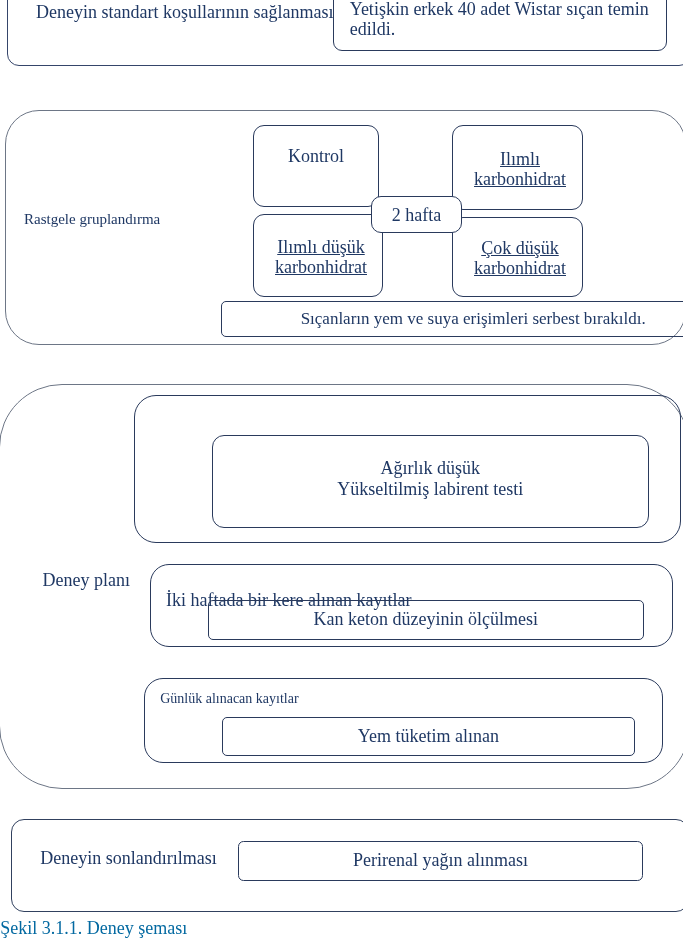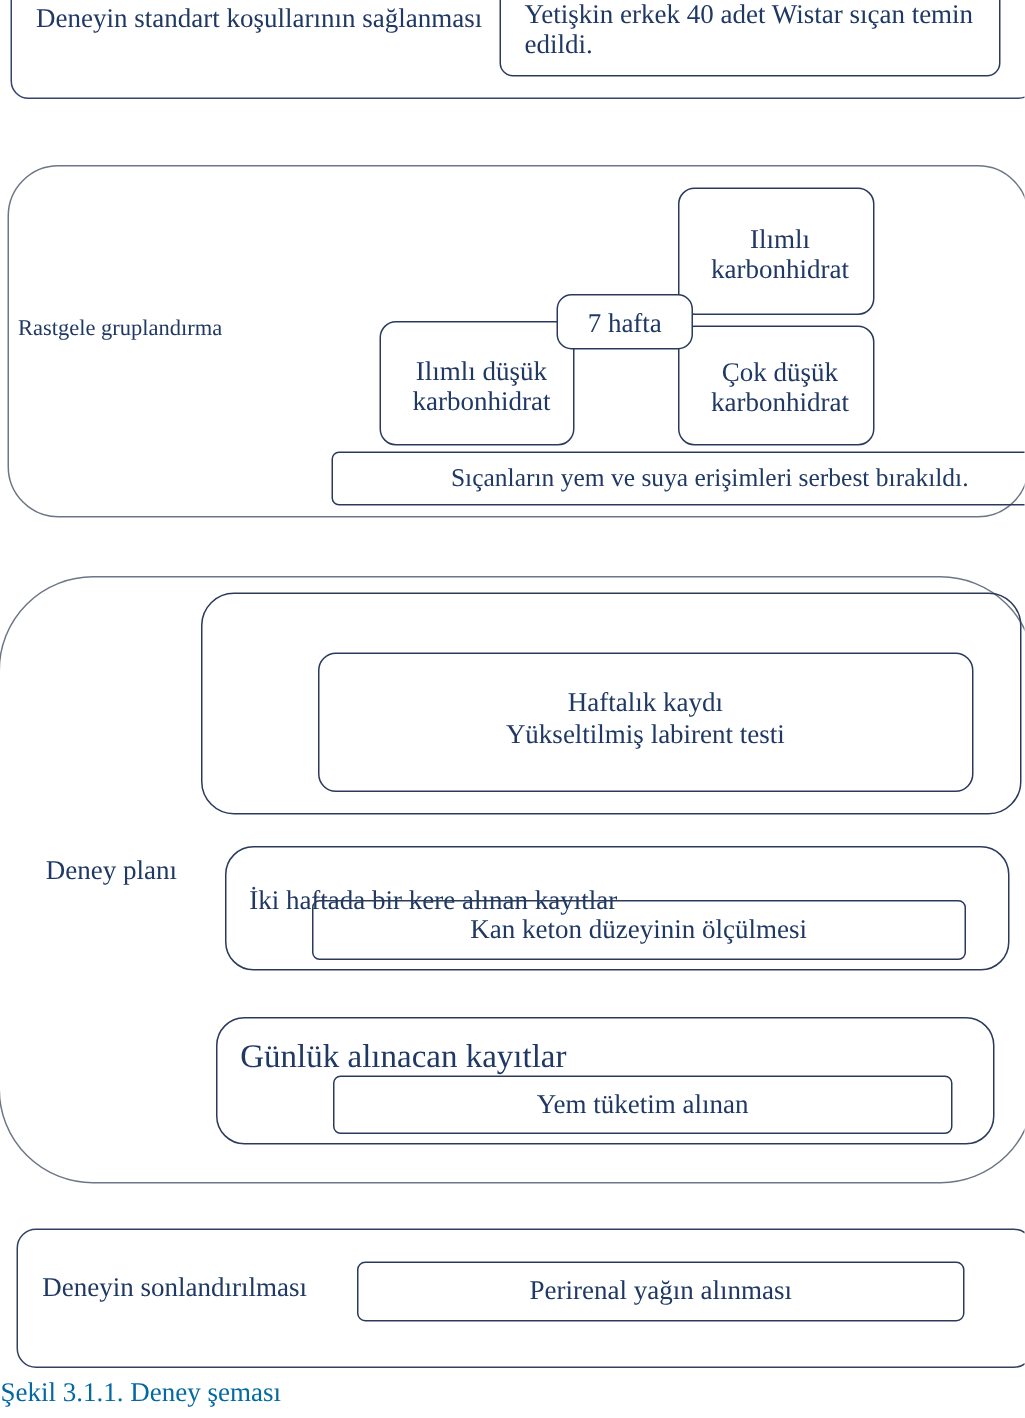--- a/index.html
+++ b/index.html
@@ -3,56 +3,56 @@
 <meta charset="utf-8">
 <style>
   html,body{margin:0;padding:0;}
   body{width:683px;height:945px;background:#ffffff;
        font-family:"Liberation Serif", serif;
        color:#1F3864;overflow:hidden;position:relative;}
   .fig{position:absolute;left:0;top:0;width:683px;height:945px;}
   .inner{position:absolute;box-sizing:border-box;border:1.35px solid #2A3A5C;border-radius:8px;
          display:flex;align-items:center;justify-content:center;text-align:center;line-height:1.18;
          font-size:18px;}
-  .lbl{position:absolute;font-size:17px;white-space:nowrap;}
+  .lbl{position:absolute;font-size:17px;white-space:nowrap;margin-left:12px;}
   .ttl{position:absolute;font-size:17px;white-space:nowrap;}
   .caption{position:absolute;color:#0369a1;font-size:18px;white-space:nowrap;}
 
   .section{position:absolute;box-sizing:border-box;border:1px solid #6D7686;}
 
   
   .s1{left:6.9px;top:-62px;width:684px;height:127.6px;border-radius:12px;border-color:#35456A;border-width:1.2px;}
   .l1{left:24px;top:2px;font-size:18px;}
   .b1{left:332.7px;top:-60px;width:334.5px;height:111px;text-align:left;justify-content:flex-start;
       align-items:flex-start;padding:58px 11px 0 16px;line-height:20.4px;border-radius:9px;}
 
   
   .s2{left:5.3px;top:110.1px;width:681px;height:234.5px;border-radius:34px;}
   .l2{left:12px;top:211px;font-size:15px;}
-  .wrap{padding-left:22px;padding-right:16px;}
+  .wrap{padding-left:22px;padding-right:16px;text-decoration:underline;}
   .g1,.g2,.g3,.g4{align-items:flex-start;line-height:20.6px;}
   .g1{left:253px;top:124.5px;width:126px;height:82px;border-radius:11px;padding-top:20.5px;}
   .g2{left:451.5px;top:125px;width:131px;height:85px;border-radius:11px;padding-top:22.7px;}
   .g3{left:253px;top:214px;width:130px;height:83px;border-radius:11px;padding-top:21.6px;}
   .g4{left:451.5px;top:216.5px;width:131px;height:80.5px;border-radius:11px;padding-top:20.3px;}
   .g5{left:371px;top:196px;width:91px;height:37px;background:#fff;z-index:5;border-radius:10px;padding-top:3px;}
   .g6{left:221.2px;top:301.1px;width:481px;height:35.5px;font-size:17px;padding-right:9px;border-radius:5px;padding-left:32px;}
 
   
   .s3{left:-1.5px;top:384.1px;width:691px;height:404.7px;border-radius:63px;}
   .l3{left:30.5px;top:570px;font-size:18px;}
   .p1{left:133.5px;top:395px;width:547.5px;height:148px;border-radius:22px;}
   .t1{left:153.2px;top:409.5px;font-size:18px;}
   .pi1{left:211.5px;top:434.5px;width:437.5px;height:93.5px;line-height:20.9px;border-radius:12px;}
   .pi1 > div{margin-top:-5px;}
   .p2{left:150px;top:563.5px;width:522.5px;height:83.5px;border-radius:19px;}
   .t2{left:166.1px;top:571px;font-size:18px;margin-top:19px;}
   .pi2{left:207.8px;top:599.8px;width:436px;height:40px;border-radius:5px;}
   .p3{left:144.4px;top:678.4px;width:519px;height:84.5px;border-radius:19px;}
-  .t3{left:160.2px;top:690.7px;font-size:22px;}
+  .t3{left:160.2px;top:690.7px;font-size:14px;}
   .pi3{left:222.2px;top:716.6px;width:412.5px;height:39.5px;border-radius:5px;}
 
   
   .s4{left:11.4px;top:818.5px;width:678px;height:93.2px;border-radius:13px;border-color:#31415F;border-width:1.25px;}
   .l4{left:28.2px;top:847.5px;font-size:18px;}
   .b4{left:237.8px;top:841px;width:405.5px;height:40.2px;border-radius:5.5px;}
 
   .caption{left:0.3px;top:917.5px;}
 
 
@@ -61,33 +61,34 @@
 <body>
 
 <div class="fig">
 
   <div class="section s1"></div>
   <div class="lbl l1">Deneyin standart koşullarının sağlanması</div>
   <div class="inner b1">Yetişkin erkek 40 adet Wistar sıçan temin edildi.</div>
 
   <div class="section s2"></div>
   <div class="lbl l2">Rastgele gruplandırma</div>
+  <div class="inner g1">Kontrol</div>
   <div class="inner g2 wrap">Ilımlı karbonhidrat</div>
   <div class="inner g4 wrap">Çok düşük karbonhidrat</div>
   <div class="inner g3 wrap">Ilımlı düşük karbonhidrat</div>
-  <div class="inner g5">7 hafta</div>
+  <div class="inner g5">2 hafta</div>
   <div class="inner g6">Sıçanların yem ve suya erişimleri serbest bırakıldı.</div>
 
   <div class="section s3"></div>
   <div class="lbl l3">Deney planı</div>
 
   <div class="inner p1"></div>
   <div class="inner pi1">
     <div>
-      <div>Haftalık kaydı</div>
+      <div>Ağırlık düşük</div>
       <div>Yükseltilmiş labirent testi</div>
     </div>
   </div>
 
   <div class="inner p2"></div>
   <div class="ttl t2">İki haftada bir kere alınan kayıtlar</div>
   <div class="inner pi2">Kan keton düzeyinin ölçülmesi</div>
 
   <div class="inner p3"></div>
   <div class="ttl t3">Günlük alınacan kayıtlar</div>

